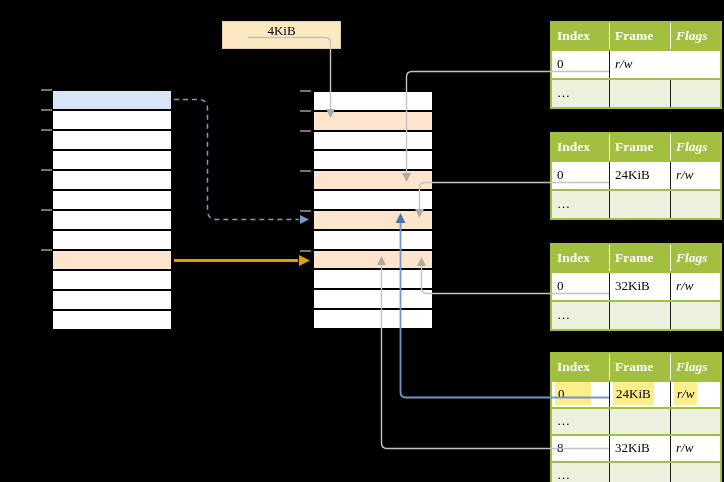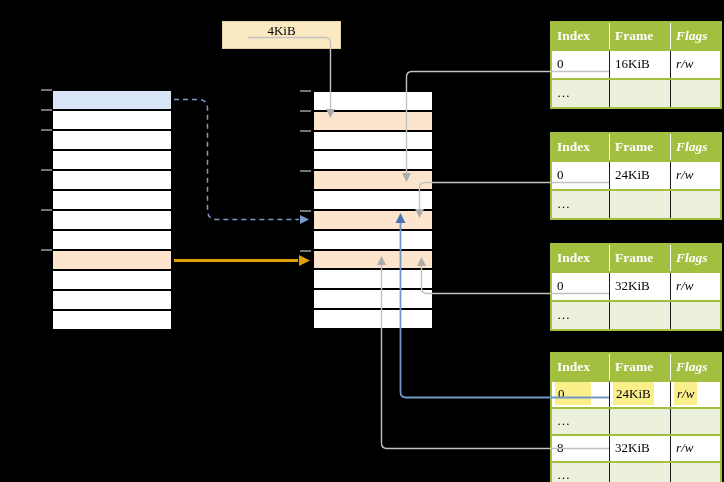--- a/index.html
+++ b/index.html
@@ -76,21 +76,20 @@
     </div>
 
   <div class="pt" id="pt0" style="top:21px">
       <div class="phead">
         <div class="pcell c-index">Index</div>
         <div class="pcell c-frame">Frame</div>
         <div class="pcell c-flags">Flags</div>
       </div>
       <div class="prow">
         <div class="pcell c-index">0</div>
-        <div class="pcell c-frame">16KiB</div>
         <div class="pcell c-flags">r/w</div>
       </div>
       <div class="prow shaded">
         <div class="pcell c-index">…</div>
         <div class="pcell c-frame"></div>
         <div class="pcell c-flags"></div>
       </div>
     </div>
   <div class="pt" id="pt1" style="top:132px">
       <div class="phead">

